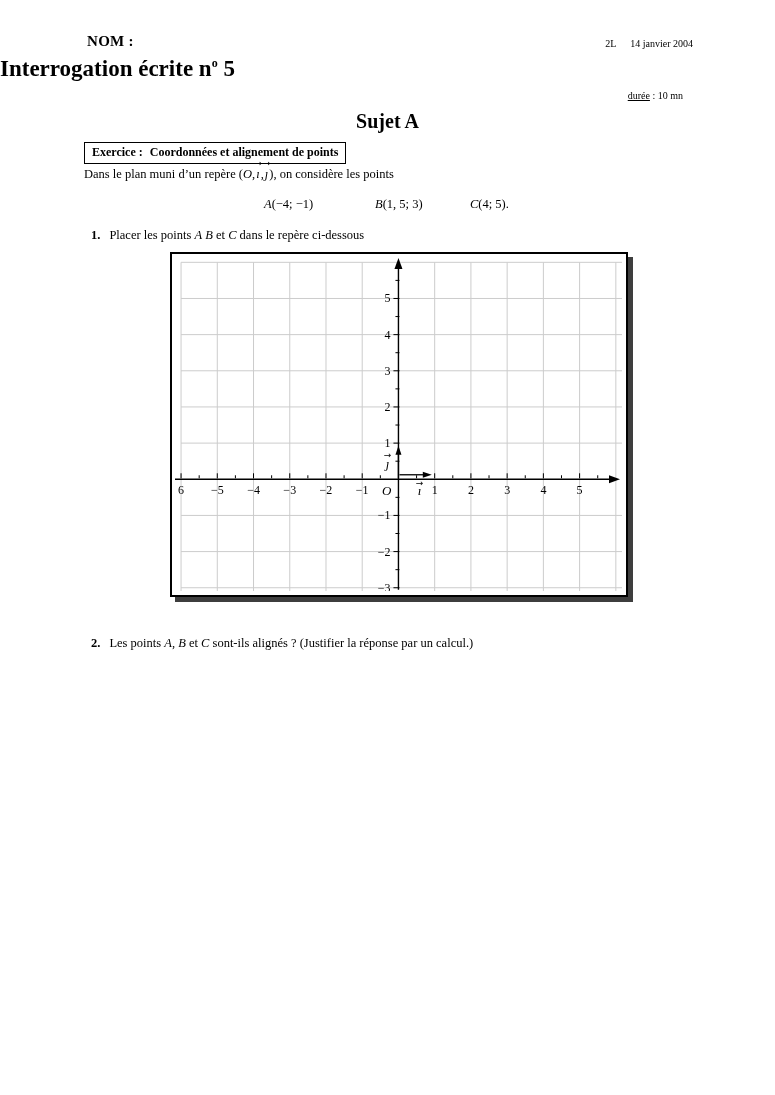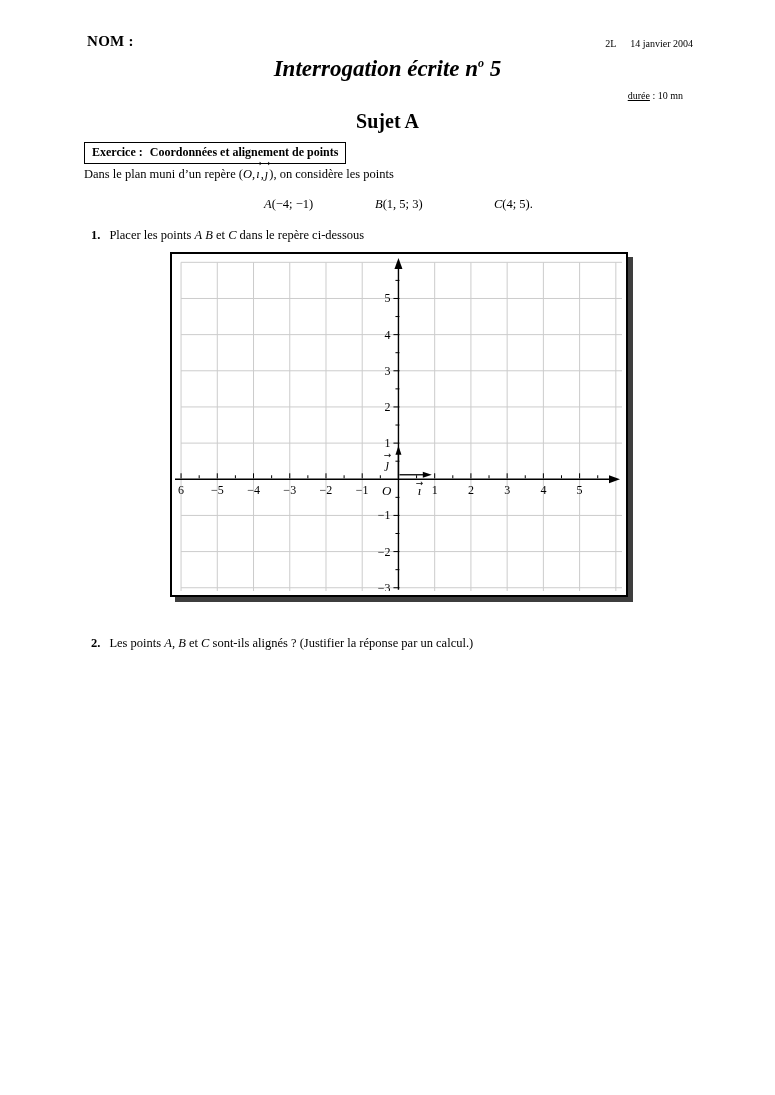--- a/index.html
+++ b/index.html
@@ -4,35 +4,35 @@
 <style>
   html,body{margin:0;padding:0;}
   body{
     width:775px;height:1095px;position:relative;background:#ffffff;color:#000;
     font-family:"Liberation Serif", serif;overflow:hidden;
   }
   .abs{position:absolute;}
   #nom{left:87px;top:33px;font-size:15px;font-weight:bold;letter-spacing:.3px;}
   #hdr-right{right:82px;top:38px;font-size:10px;margin-left:48px;}
   #hdr-right .date{margin-left:14px;}
-  #title{left:0;right:0;top:56px;text-align:center;font-size:23px;font-weight:bold;font-style:italic;}
+  #title{left:0;right:0;top:56px;font-size:23px;font-weight:bold;}
   #title sup{font-size:12px;}
   #duree{right:92px;top:90px;font-size:10px;}
   .ul{text-decoration:underline;}
   #sujet{left:0;right:0;top:110px;text-align:center;font-size:20px;font-weight:bold;}
   #exbox{left:84px;top:142px;border:1px solid #000;padding:2px 7px 3px;font-size:12px;font-weight:bold;}
   #exbox .exname{margin-left:7px;margin-top:24px;}
   #intro{left:84px;top:167px;font-size:12.5px;}
   .mi{font-style:italic;}
   .vec{position:relative;display:inline-block;font-style:italic;padding:0 1px;}
   .vec .varr{position:absolute;left:0;right:0;top:-7px;font-size:8px;line-height:1;
     text-align:center;font-style:normal;font-family:"DejaVu Sans", sans-serif;}
   #points{left:0;top:197px;width:769px;height:18px;font-size:12.5px;}
   #points .pt{position:absolute;top:0;}
-  #pt-a{left:264px;} #pt-b{left:375px;} #pt-c{left:470px;margin-left:24px;}
+  #pt-a{left:264px;} #pt-b{left:375px;} #pt-c{left:470px;}
   .qrow{left:91px;font-size:12.5px;}
   .qnum{font-weight:bold;margin-right:9px;}
   #q1{top:228px;} #q2{top:636px;}
   #graph{left:170px;top:252px;width:454px;height:341px;border:2px solid #000;
     background:#fff;box-shadow:5px 5px 0 #3e3e3e;}
   #graph svg{position:absolute;left:0;top:0;}
 </style>
 </head>
 <body>
 

